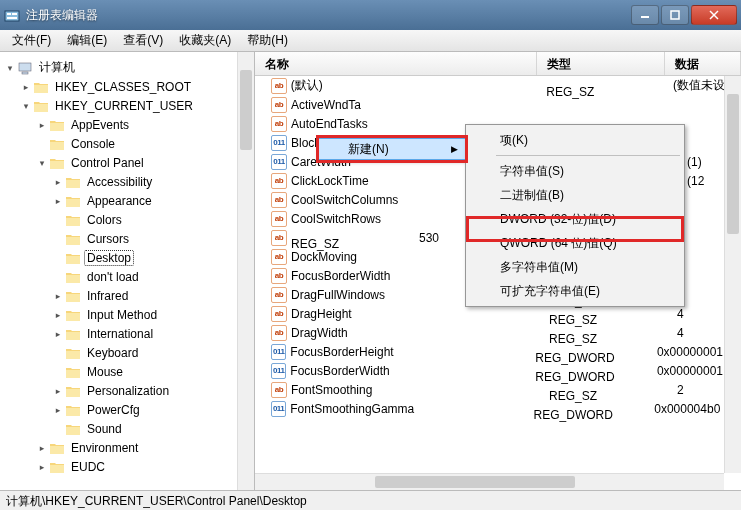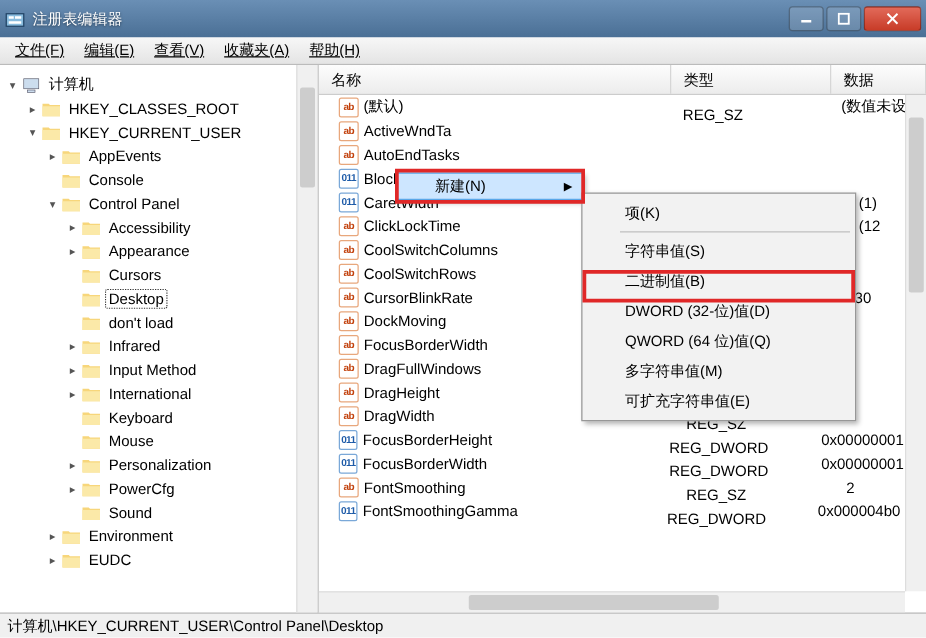--- a/index.html
+++ b/index.html
@@ -5,62 +5,62 @@
     * { margin: 0; padding: 0; box-sizing: border-box; font-family: "Microsoft YaHei", "SimSun", Arial, sans-serif; font-size: 12px; }
     body { width: 741px; height: 510px; background: #fff; overflow: hidden; position: relative; }
     
     .titlebar { height: 30px; background: linear-gradient(#6a8fb5, #4a6f95); display: flex; align-items: center; padding: 0 4px; color: #fff; }
     .titlebar .reg-icon { width: 16px; height: 16px; margin-right: 6px; display: inline-flex; }
     .titlebar .title { flex: 1; text-shadow: 0 1px 2px rgba(0,0,0,0.5); }
     .sysbtn { width: 28px; height: 20px; margin-left: 2px; background: rgba(255,255,255,0.15); border: 1px solid rgba(0,0,0,0.3); border-radius: 3px; display: inline-flex; align-items: center; justify-content: center; color: #fff; }
     .sysbtn.close { width: 46px; background: linear-gradient(#e26a5a, #c83c28); }
     
     .menubar { height: 22px; background: linear-gradient(#f7f7f7, #e4e4e4); border-bottom: 1px solid #bbb; display: flex; align-items: center; padding: 0 4px; }
-    .menubar .mi { padding: 2px 8px; cursor: default; text-decoration: underline; }
+    .menubar .mi { padding: 2px 8px; cursor: default; }
     
     .client { display: flex; height: 438px; position: relative; }
     
     .tree-pane { width: 255px; border-right: 1px solid #bbb; overflow: hidden; padding-top: 6px; position: relative; }
     .tree-pane .scroll { position: absolute; right: 0; top: 0; bottom: 0; width: 17px; background: #f0f0f0; border-left: 1px solid #ddd; }
     .tree-pane .scroll .thumb { position: absolute; top: 18px; left: 2px; right: 2px; height: 80px; background: #cdcdcd; border-radius: 2px; }
     .tree { padding-left: 4px; }
     .tree-row { display: flex; align-items: center; height: 19px; white-space: nowrap; }
     .tree-row .tw { width: 12px; text-align: center; color: #555; font-size: 9px; cursor: pointer; }
     .tree-row .tw.none { visibility: hidden; }
     .tree-row .fld { width: 16px; height: 14px; margin: 0 3px 0 1px; display: inline-flex; }
     .tree-row .lbl { padding: 1px 3px; border-radius: 2px; }
     .tree-row.sel .lbl { border: 1px dotted #333; padding: 0 2px; }
     .d1 { padding-left: 16px; }
     .d2 { padding-left: 32px; }
     .d3 { padding-left: 48px; }
     
     .list-pane { flex: 1; position: relative; overflow: hidden; }
     .colhead { height: 24px; display: flex; border-bottom: 1px solid #ccc; background: linear-gradient(#fdfdfd, #ececec); }
-    .colhead .ch { border-right: 1px solid #d6d6d6; padding: 4px 10px 16px 10px; }
+    .colhead .ch { border-right: 1px solid #d6d6d6; padding: 4px 10px 16px 10px; font-weight: bold; }
     .list-body { position: relative; }
     .row { height: 19px; display: flex; align-items: center; padding-left: 16px; white-space: nowrap; }
     .row .ric { width: 16px; height: 16px; margin-right: 4px; display: inline-flex; align-items: center; justify-content: center; border: 1px solid; border-radius: 2px; font-size: 8px; font-weight: bold; letter-spacing: -0.5px; }
     .row .ric.sz { color: #c2410c; border-color: #e8a77c; background: #fff; }
     .row .ric.dw { color: #1e5ba8; border-color: #7aa8d8; background: #fff; }
     .row .c1 { width: 258px; overflow: hidden; }
     .row .c2 { width: 128px; margin-top: 12px; }
     .row .c3 { flex: 1; }
     
     .hscroll { position: absolute; bottom: 0; left: 0; right: 17px; height: 17px; background: #f0f0f0; border-top: 1px solid #ddd; }
     .hscroll .thumb { position: absolute; left: 120px; width: 200px; top: 2px; bottom: 2px; background: #cdcdcd; border-radius: 2px; }
     .vscroll-r { position: absolute; right: 0; top: 24px; bottom: 17px; width: 17px; background: #f0f0f0; border-left: 1px solid #ddd; }
     .vscroll-r .thumb { position: absolute; top: 18px; left: 2px; right: 2px; height: 140px; background: #cdcdcd; border-radius: 2px; }
     
     .ctx-new { position: absolute; left: 317px; top: 86px; width: 150px; background: #f2f2f2; border: 1px solid #979797; box-shadow: 2px 2px 4px rgba(0,0,0,0.3); z-index: 10; }
     .ctx-new .item { height: 22px; display: flex; align-items: center; padding: 0 20px 0 30px; position: relative; }
     .ctx-new .item .arrow { position: absolute; right: 8px; font-size: 9px; }
     .ctx-new .item.hl { background: #cde6ff; border: 1px solid #5aa7e8; margin: -1px; }
     .redbox1 { position: absolute; left: 316px; top: 83px; width: 152px; height: 28px; border: 3px solid #e02828; z-index: 12; pointer-events: none; }
     
-    .ctx-sub { position: absolute; left: 465px; top: 102px; width: 220px; background: #f2f2f2; border: 1px solid #979797; box-shadow: 2px 2px 4px rgba(0,0,0,0.3); z-index: 10; padding: 3px 0; }
+    .ctx-sub { position: absolute; left: 465px; top: 72px; width: 220px; background: #f2f2f2; border: 1px solid #979797; box-shadow: 2px 2px 4px rgba(0,0,0,0.3); z-index: 10; padding: 3px 0; }
     .ctx-sub .item { height: 24px; display: flex; align-items: center; padding: 0 12px 0 34px; }
     .ctx-sub .sep { height: 1px; margin: 3px 4px 3px 30px; background: #c0c0c0; }
     .redbox2 { position: absolute; left: 466px; top: 164px; width: 218px; height: 26px; border: 3px solid #e02828; z-index: 12; pointer-events: none; }
     
     .statusbar { height: 32px; border-top: 1px solid #bbb; background: #f0f0f0; padding: 2px 6px; }
     
     svg.folder path.f1 { fill: #f7d67b; }
     svg.folder path.f2 { fill: #fbe9a8; }
     svg.computer rect { fill: #cde; stroke: #556; stroke-width: 0.5; }
   </style>
@@ -188,20 +188,30 @@
           <span class="lbl">Appearance</span>
         </div>
         <div class="tree-row d3">
           <span class="tw none"></span>
           <span class="fld">
             <svg class="folder" viewBox="0 0 16 14">
               <path class="f1" d="M1 3 L6 3 L7 4 L15 4 L15 13 L1 13 Z"></path>
               <path class="f2" d="M1 5 L15 5 L15 13 L1 13 Z"></path>
             </svg>
           </span>
+          <span class="lbl">Colors</span>
+        </div>
+        <div class="tree-row d3">
+          <span class="tw none"></span>
+          <span class="fld">
+            <svg class="folder" viewBox="0 0 16 14">
+              <path class="f1" d="M1 3 L6 3 L7 4 L15 4 L15 13 L1 13 Z"></path>
+              <path class="f2" d="M1 5 L15 5 L15 13 L1 13 Z"></path>
+            </svg>
+          </span>
           <span class="lbl">Cursors</span>
         </div>
         <div class="tree-row d3 sel">
           <span class="tw none"></span>
           <span class="fld">
             <svg class="folder" viewBox="0 0 16 14">
               <path class="f1" d="M1 3 L6 3 L7 4 L15 4 L15 13 L1 13 Z"></path>
               <path class="f2" d="M1 5 L15 5 L15 13 L1 13 Z"></path>
             </svg>
           </span>
@@ -373,21 +383,20 @@
           <span class="c3"></span>
         </div>
         <div class="row">
           <span class="ric sz">ab</span>
           <span class="c1">CoolSwitchRows</span>
           <span class="c2"></span>
           <span class="c3"></span>
         </div>
         <div class="row">
           <span class="ric sz">ab</span>
-          <span class="c1">CursorBlinkRate</span>
           <span class="c2">REG_SZ</span>
           <span class="c3">530</span>
         </div>
         <div class="row">
           <span class="ric sz">ab</span>
           <span class="c1">DockMoving</span>
           <span class="c2">REG_SZ</span>
           <span class="c3">1</span>
         </div>
         <div class="row">

